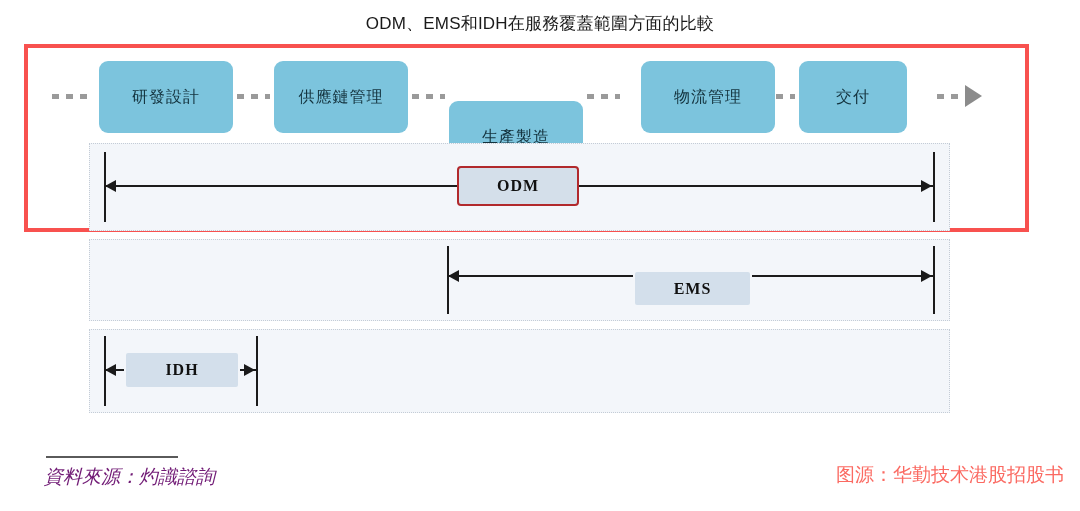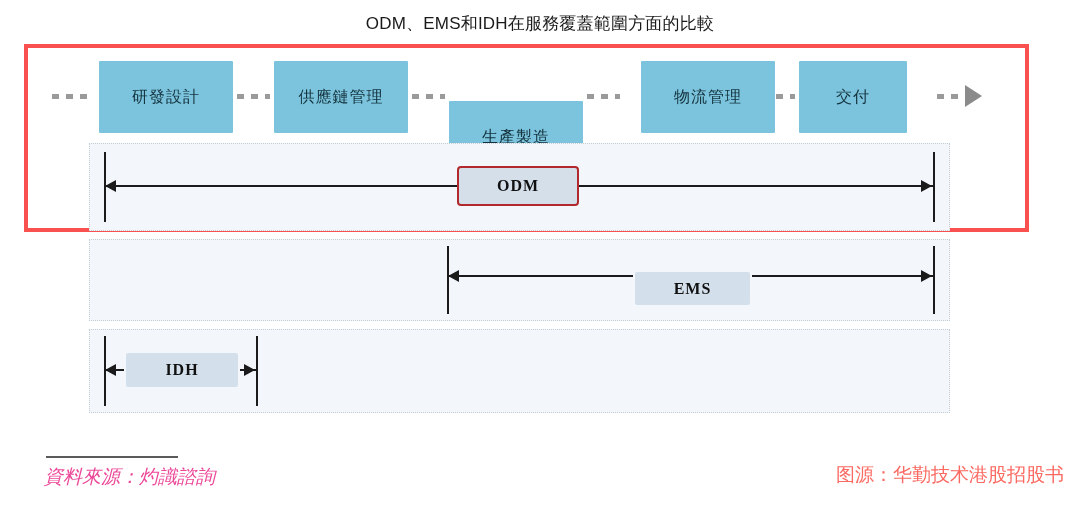--- a/index.html
+++ b/index.html
@@ -50,21 +50,21 @@
     left: 0;
     top: 61px;
     width: 1080px;
     height: 72px;
   }
   .proc-box {
     position: absolute;
     top: 0;
     height: 72px;
     background: #7cc4dd;
-    border-radius: 1px;
+    border-radius: 9px;
     display: flex;
     align-items: center;
     justify-content: center;
     color: #13323d;
     font-size: 16px;
     letter-spacing: 1px;
     white-space: nowrap;
   }
   .dots {
     position: absolute;
@@ -150,21 +150,21 @@
     height: 2px;
     background: #5a5a5a;
   }
   .footer-src {
     position: absolute;
     left: 44px;
     top: 464px;
     font-family: "Liberation Serif", "DejaVu Serif", serif;
     font-style: italic;
     font-size: 19px;
-    color: #ec4899;
+    color: #701a75;
     white-space: nowrap;
   }
   .footer-credit {
     position: absolute;
     right: 16px;
     top: 462px;
     font-size: 19px;
     color: #fb6a62;
     white-space: nowrap;
   }

